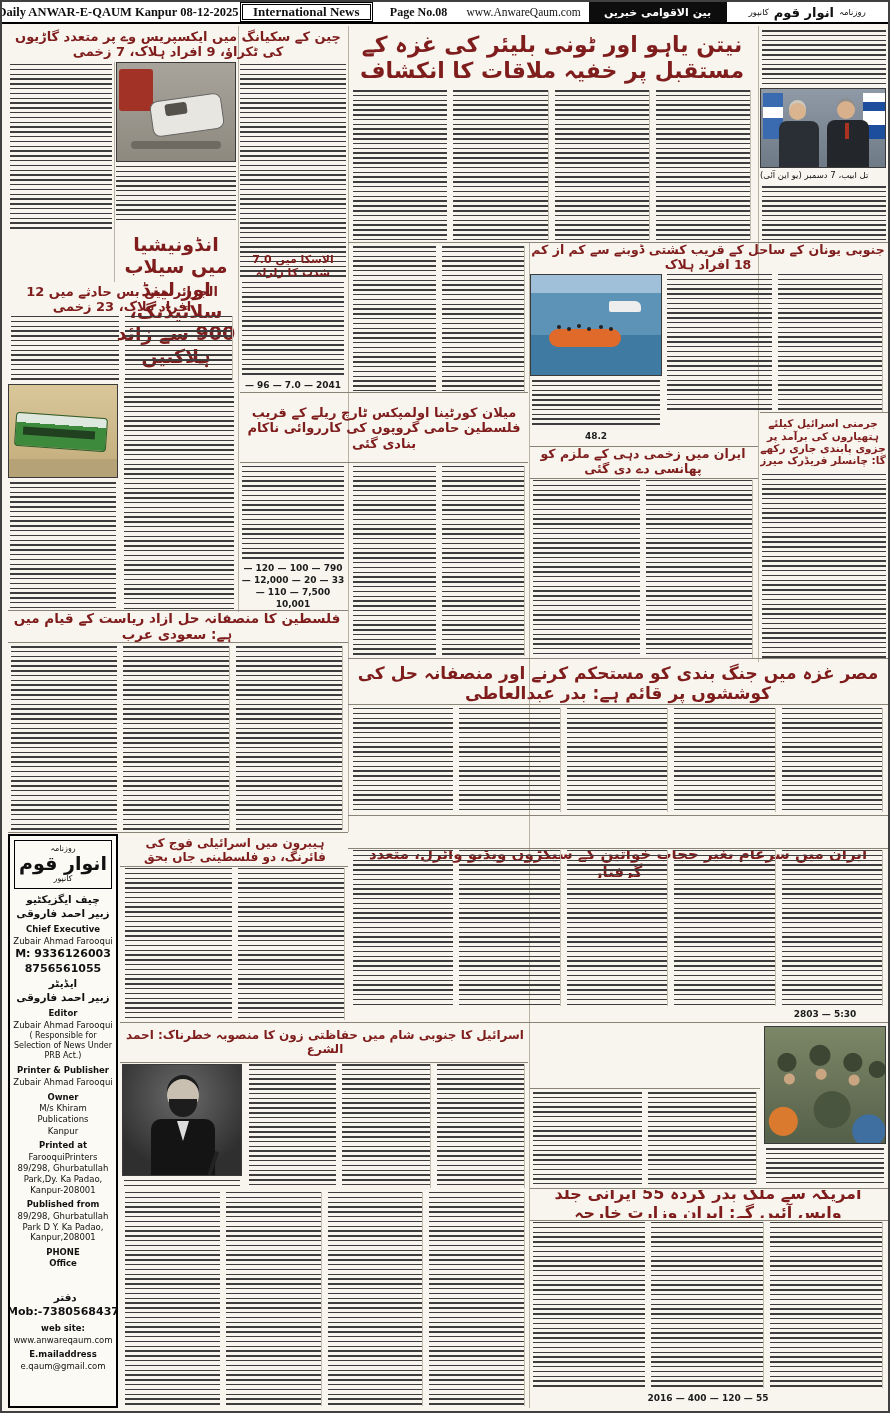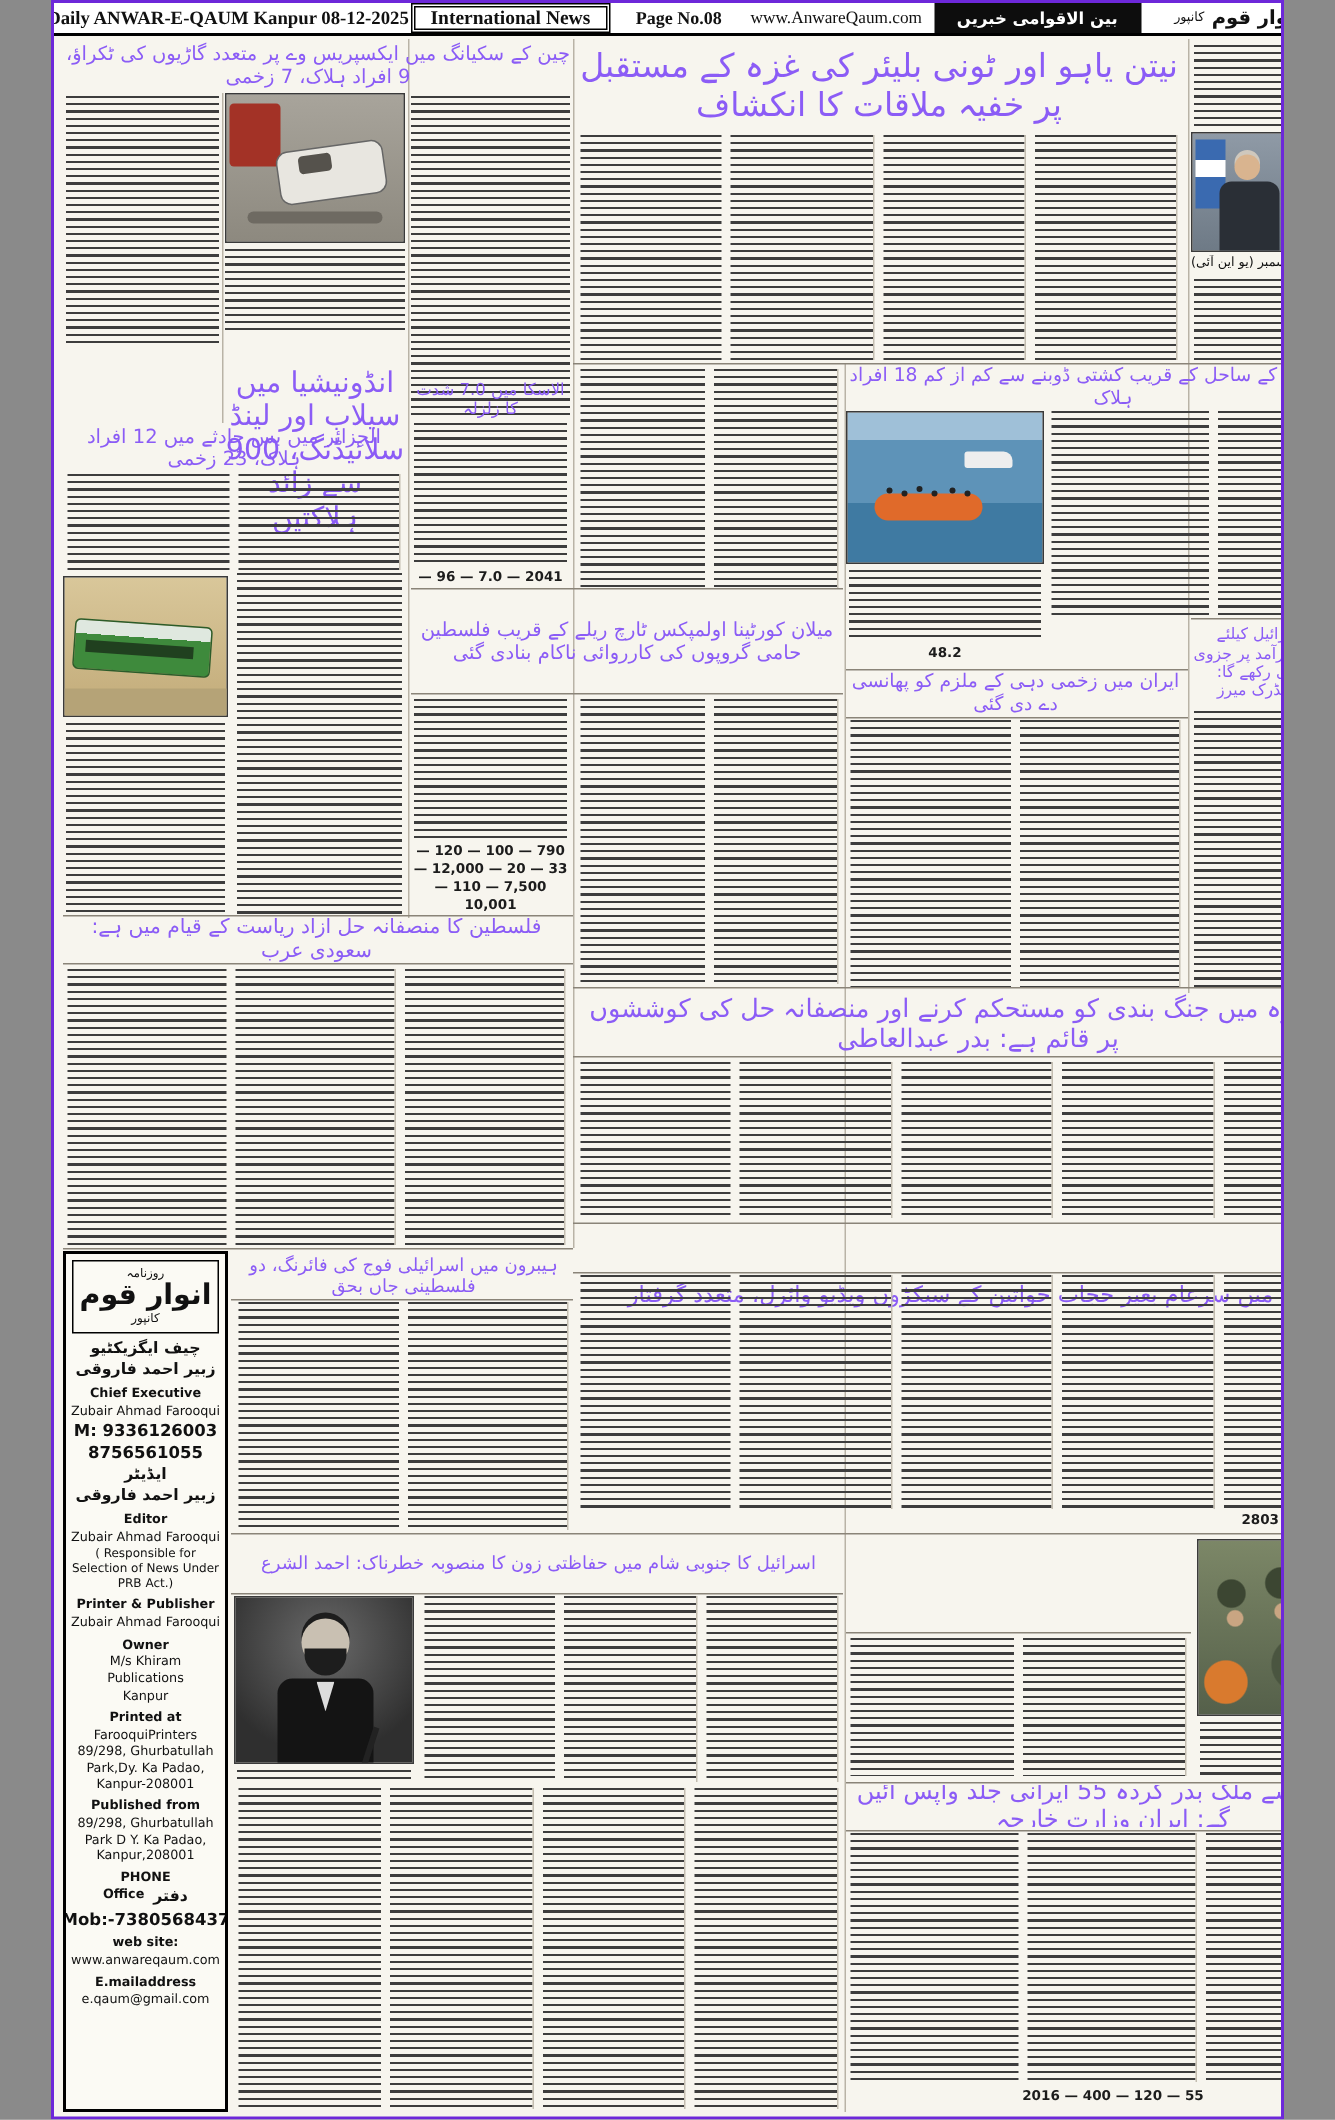--- a/index.html
+++ b/index.html
@@ -1,21 +1,21 @@
 <!DOCTYPE html>
 <html><head>
 <meta charset="utf-8">
 <style>
   html,body{margin:0;padding:0;background:#8a8a8a;}
-  #page{position:relative;width:822px;height:1413px;margin:0 auto;background:#f7f5ee;
-        border:2px solid #6d28d9;box-sizing:border-box;overflow:hidden;
+  #page{position:relative;width:890px;height:1413px;margin:0 auto;background:#f7f5ee;
+        border:2px solid #404040;box-sizing:border-box;overflow:hidden;
         font-family:"DejaVu Sans",sans-serif;color:#111;}
   .abs{position:absolute;box-sizing:border-box;}
-  .hl{font-weight:normal;direction:rtl;display:flex;align-items:center;justify-content:center;
-      text-align:center;line-height:1.18;color:#8b5cf6;overflow:hidden;}
+  .hl{font-weight:bold;direction:rtl;display:flex;align-items:center;justify-content:center;
+      text-align:center;line-height:1.18;color:#7f1d1d;overflow:hidden;}
   .cols{display:flex;}
   .cols .c{flex:1;height:100%;margin:0 3px;
       background:repeating-linear-gradient(to bottom,#3d3d3d 0px,#3d3d3d 1.5px,transparent 1.5px,transparent 4.8px);}
   .cols .c + .c{border-right:1px solid #c3bdb0;}
   .stripe1{background:repeating-linear-gradient(to bottom,#3d3d3d 0px,#3d3d3d 1.5px,transparent 1.5px,transparent 4.8px);}
   .caption{font-size:8.5px;direction:rtl;text-align:left;line-height:1.3;overflow:hidden;}
   .figline{font-size:9px;direction:rtl;text-align:center;font-weight:bold;color:#1c1c1c;overflow:hidden;line-height:1.35;}
   .vr{position:absolute;width:1px;background:#b9b3a6;}
   .hrule{position:absolute;height:1px;background:#8a8478;}
   .photo{border:1px solid #3a3a3a;overflow:hidden;}
@@ -212,21 +212,21 @@
     <div>Zubair Ahmad Farooqui</div>
     <div class="lbl">Owner</div>
     <div>M/s Khiram Publications</div>
     <div>Kanpur</div>
     <div class="lbl">Printed at</div>
     <div>FarooquiPrinters</div>
     <div>89/298, Ghurbatullah Park,Dy. Ka Padao, Kanpur-208001</div>
     <div class="lbl">Published from</div>
     <div>89/298, Ghurbatullah Park D Y. Ka Padao, Kanpur,208001</div>
     <div class="lbl">PHONE</div>
-    <div style="display:flex;gap:6px;align-items:flex-start;">
+    <div style="display:flex;gap:22px;align-items:flex-end;flex-direction:column;">
       <span class="lbl" style="margin-top:0;">Office</span>
       <span class="ur">دفتر</span>
     </div>
     <div class="big">Mob:-7380568437</div>
     <div class="lbl">web site:</div>
     <div>www.anwareqaum.com</div>
     <div class="lbl">E.mailaddress</div>
     <div>e.qaum@gmail.com</div>
   </div>
 

